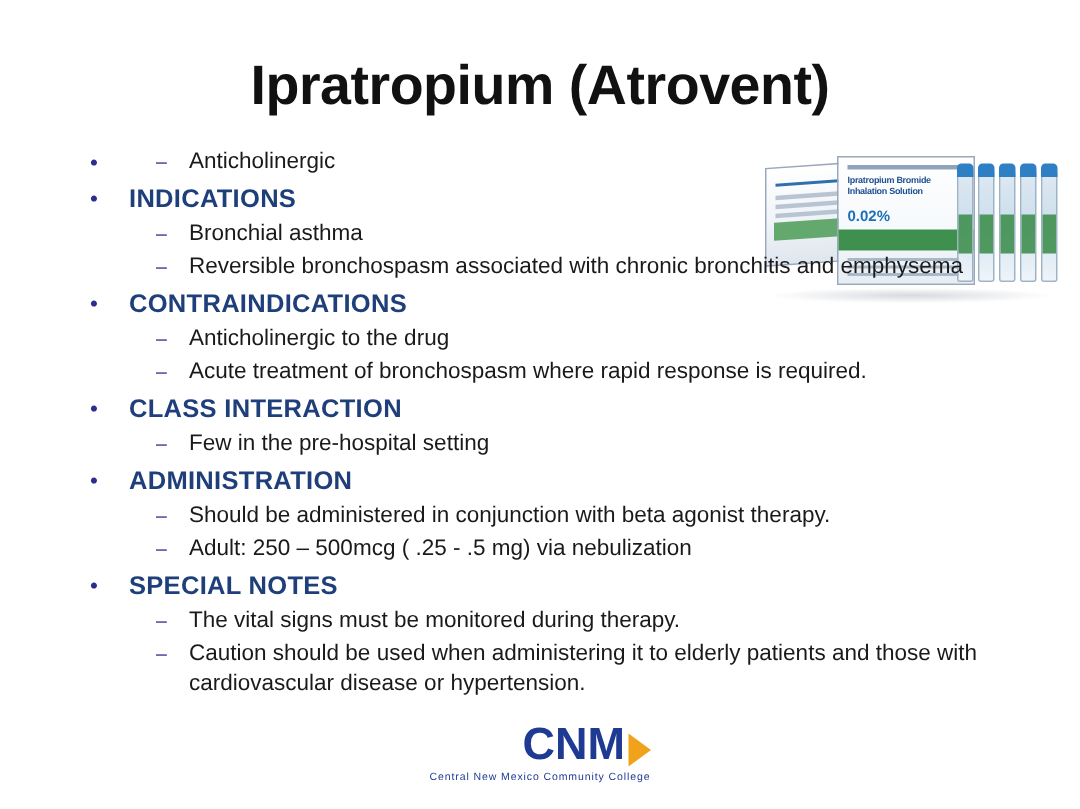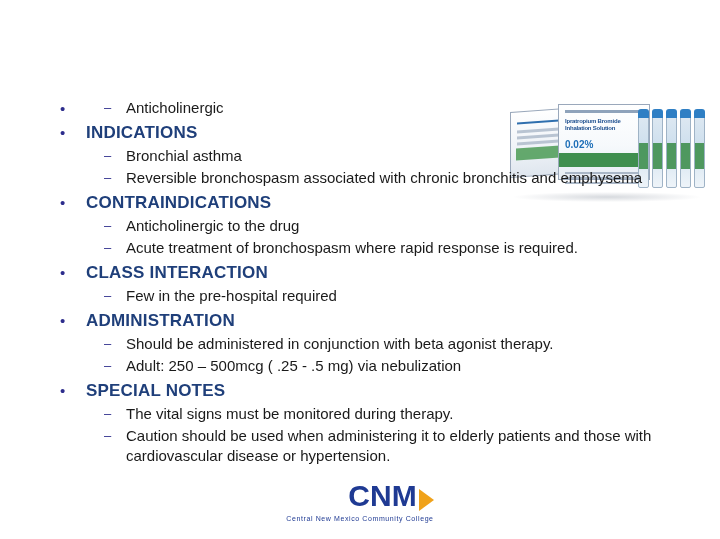--- a/index.html
+++ b/index.html
@@ -131,21 +131,21 @@
     right: 6px;
     top: 18px;
     height: 3px;
     background: #b9c4d2;
     box-shadow: 0 6px 0 #b9c4d2, 0 12px 0 #b9c4d2;
   }
   .pi-carton-main {
     left: 48px;
     top: 0px;
     width: 92px;
-    height: 76px;
+    height: 86px;
     background: linear-gradient(180deg,#ffffff 0%,#f6f9fc 55%,#e6edf4 100%);
   }
   .pi-carton-main .tophdr {
     position: absolute;
     left: 6px;
     right: 6px;
     top: 5px;
     height: 3px;
     background: #8fa3bb;
   }
@@ -270,20 +270,21 @@
     color: #1f3a93;
     letter-spacing: 0.6px;
     margin-top: 1px;
   }
 </style>
 </head>
 <body>
 
 <div class="slide">
 
+  <h1 class="slide-title">Ipratropium (Atrovent)</h1>
 
   <div class="product-image">
     <div class="pi-box pi-carton-back">
       <div class="capline"></div>
       <div class="txt"></div>
       <div class="greenbar"></div>
     </div>
     <div class="pi-box pi-carton-main">
       <div class="tophdr"></div>
       <div class="brand">Ipratropium Bromide
@@ -359,21 +360,21 @@
           </li>
         </ul>
       </li>
 
       <li>
         <span class="bullet">•</span>
         <div class="head">CLASS INTERACTION</div>
         <ul class="level2">
           <li>
             <span class="dash">–</span>
-            <div class="sub">Few in the pre-hospital required</div>
+            <div class="sub">Few in the pre-hospital setting</div>
           </li>
         </ul>
       </li>
 
       <li>
         <span class="bullet">•</span>
         <div class="head">ADMINISTRATION</div>
         <ul class="level2">
           <li>
             <span class="dash">–</span>

